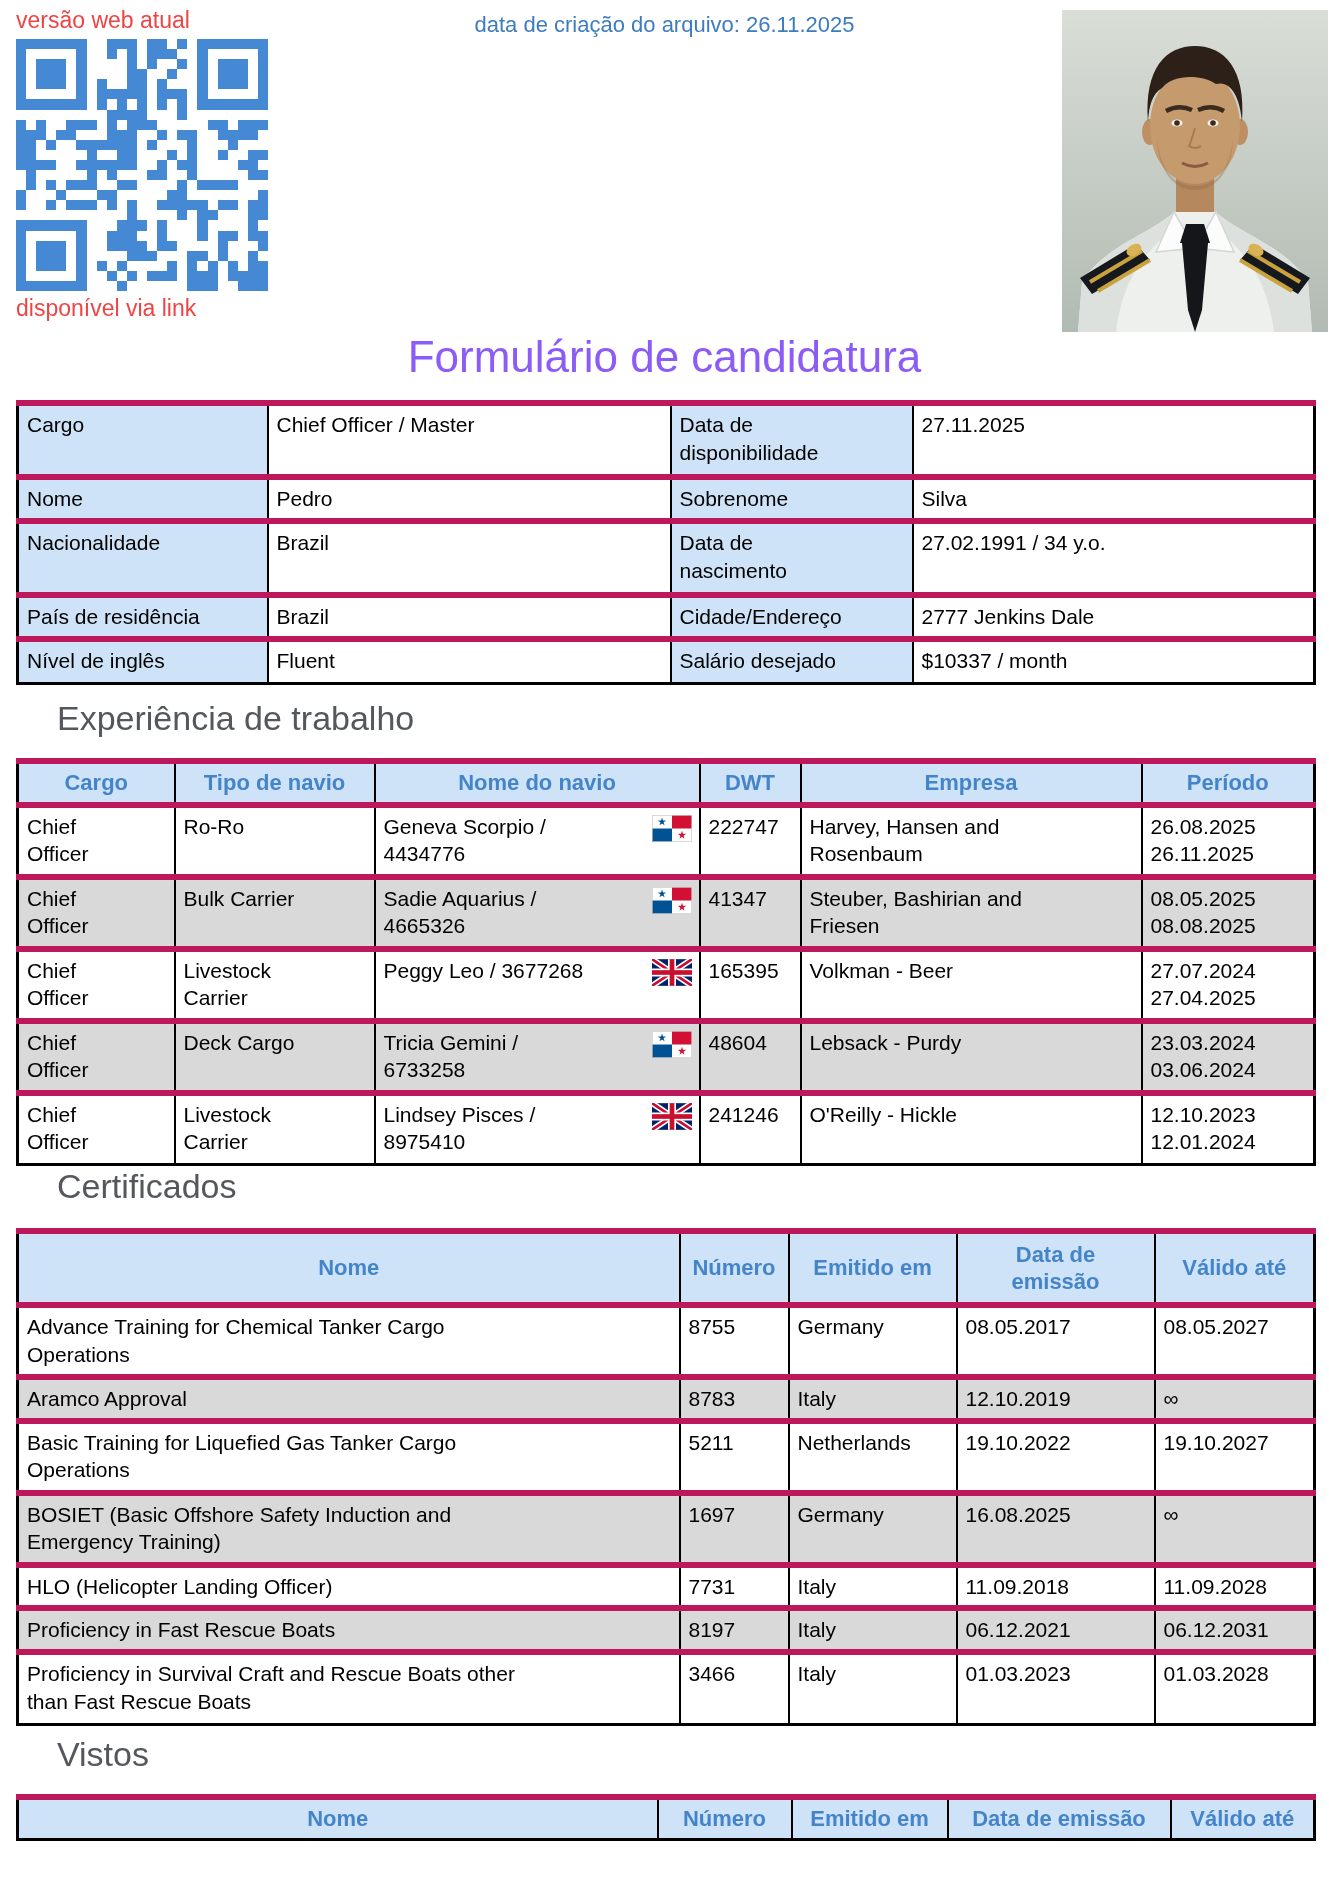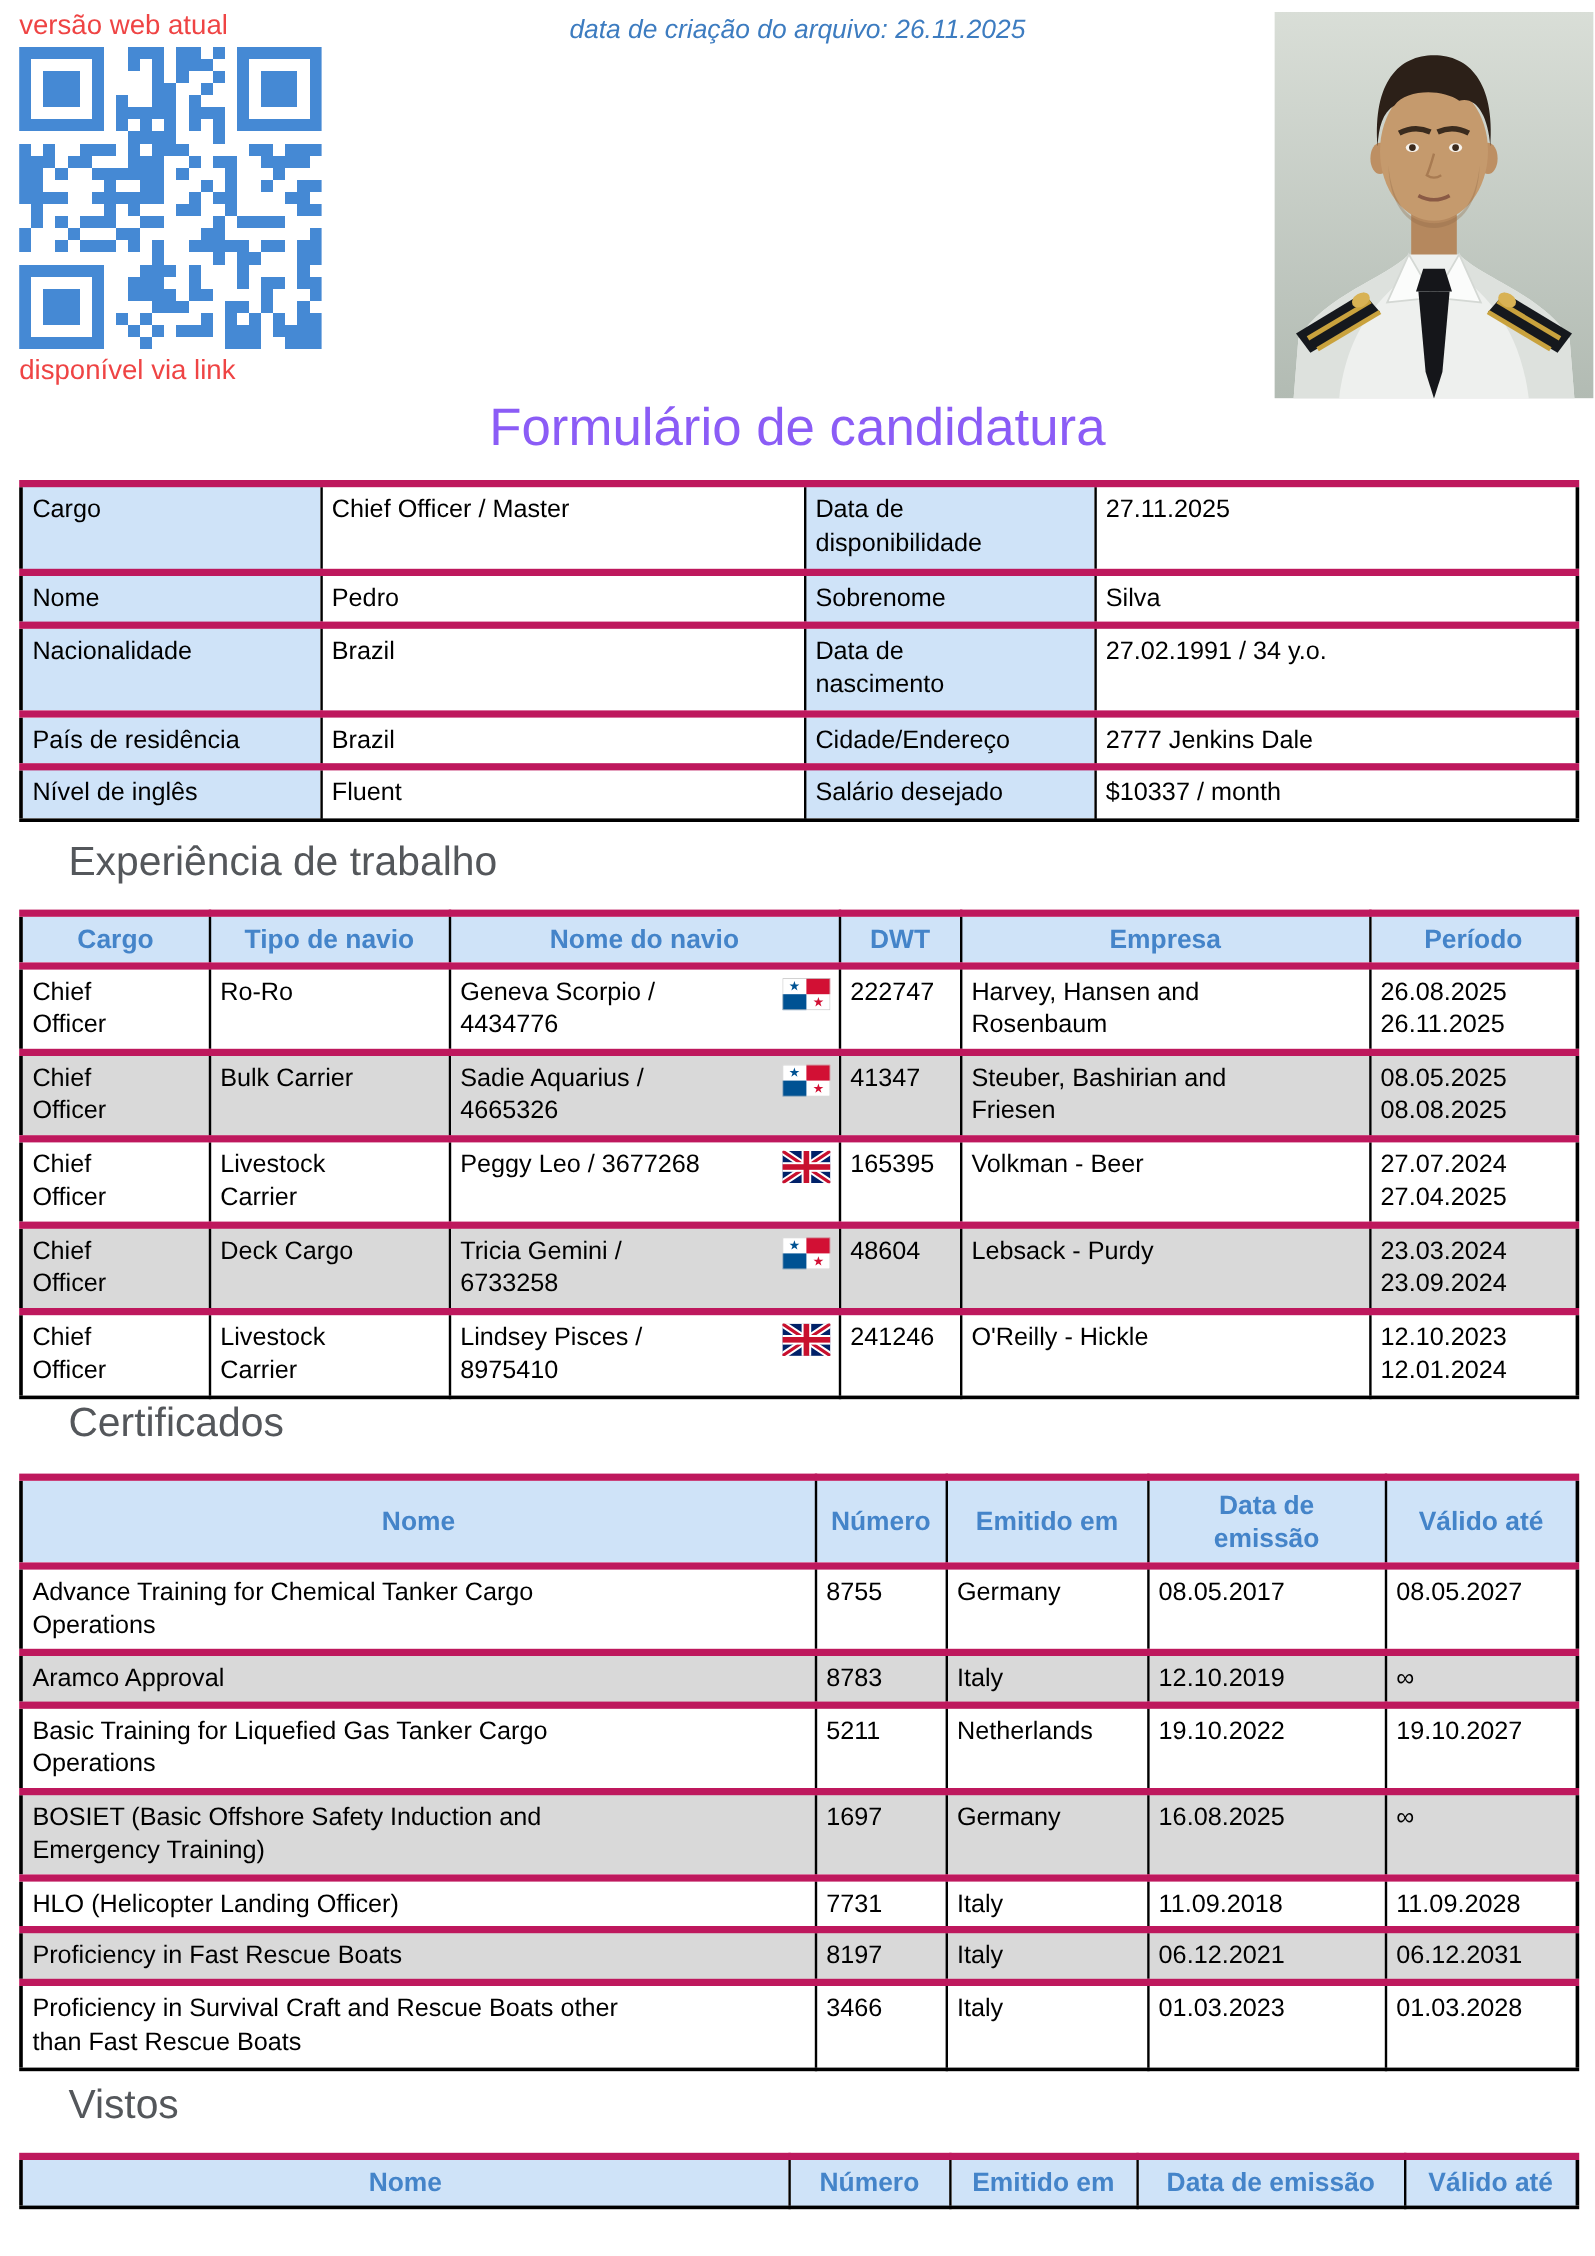--- a/index.html
+++ b/index.html
@@ -7,21 +7,21 @@
   body{
     width:1329px;height:1880px;position:relative;background:#ffffff;
     font-family:"Liberation Sans",sans-serif;color:#000;overflow:hidden;
   }
 
   
   #qr-block{position:absolute;left:16px;top:6px;width:290px}
   .qr-caption{font-size:23px;color:#ef4444;line-height:1.25}
   #qr-svg{display:block;margin:4px 0 3px 0}
   #creation-note{position:absolute;top:12px;left:0;width:100%;text-align:center;
-    font-style:italic;font-size:22px;color:#3d7cc0}
+    font-size:22px;color:#3d7cc0}
   #photo{position:absolute;left:1062px;top:10px;width:266px;height:322px;line-height:0}
 
   
   #doc-title{position:absolute;top:332px;left:0;width:100%;text-align:center;
     font-size:44px;font-weight:400;color:#8b5cf6}
   .section-heading{position:absolute;left:57px;font-size:34px;color:#54575b;font-weight:400}
   #exp-heading{top:699px}
   #cert-heading{top:1167px}
   #visa-heading{top:1735px}
 
@@ -564,21 +564,21 @@
     <rect x="6" width="6" height="4" fill="#d21034"></rect>
     <rect y="4" width="6" height="4" fill="#005293"></rect>
     <polygon fill="#005293" transform="translate(3,2)" points="0,-1.3 0.294,-0.405 1.236,-0.402 0.476,0.155 0.764,1.052 0,0.5 -0.764,1.052 -0.476,0.155 -1.236,-0.402 -0.294,-0.405"></polygon>
     <polygon fill="#d21034" transform="translate(9,6)" points="0,-1.3 0.294,-0.405 1.236,-0.402 0.476,0.155 0.764,1.052 0,0.5 -0.764,1.052 -0.476,0.155 -1.236,-0.402 -0.294,-0.405"></polygon>
     <rect x="0.1" y="0.1" width="11.8" height="7.8" fill="none" stroke="#c8c8c8" stroke-width="0.2"></rect>
   </svg>
 </span></td>
       <td>48604</td>
       <td>Lebsack - Purdy</td>
       <td>23.03.2024
-23.09.2024</td>
+03.06.2024</td>
     </tr>
     <tr>
       <td>Chief
 Officer</td>
       <td>Livestock
 Carrier</td>
       <td class="ship-cell"><span>Lindsey Pisces /
 8975410</span><span class="flag">
   <svg viewBox="0 0 60 40" xmlns="http://www.w3.org/2000/svg">
     <rect width="60" height="40" fill="#012169"></rect>

